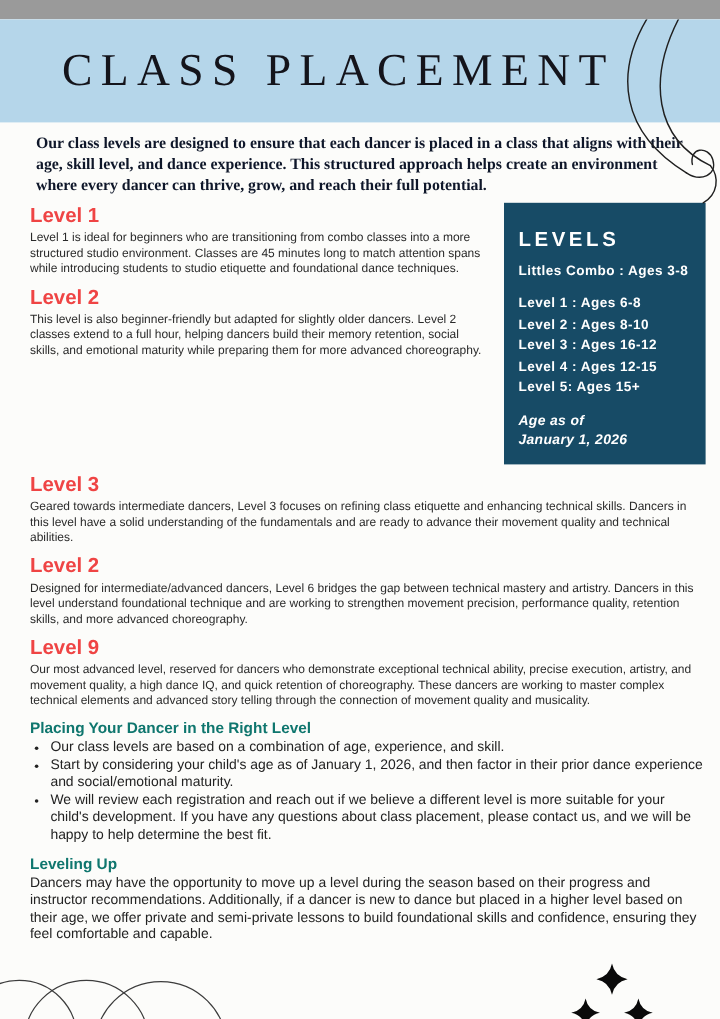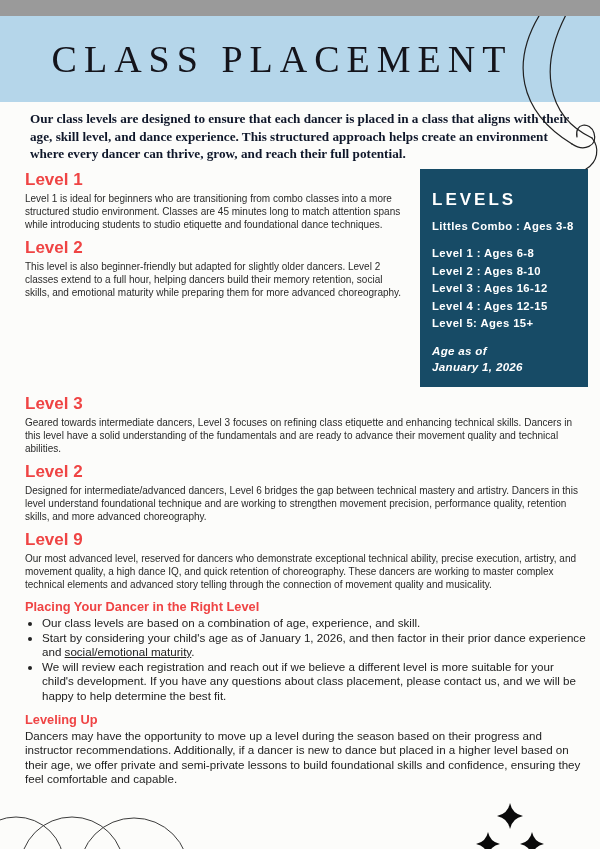--- a/index.html
+++ b/index.html
@@ -34,24 +34,24 @@
   .levels-box {
     flex:0 0 168px; width:168px; box-sizing:border-box;
     margin-top:6px; padding:21px 12px 12px;
     background:#174b66; color:#ffffff;
   }
   .box-title { margin:0 0 8px; font-size:17px; font-weight:700; letter-spacing:3px; }
   .box-item { font-size:11.3px; font-weight:700; letter-spacing:0.4px; line-height:1.55; white-space:nowrap; }
   .box-item.first { margin-bottom:10px; }
   .box-note { margin-top:10px; font-size:11.6px; font-weight:700; font-style:italic; letter-spacing:0.3px; line-height:1.4; }
   
-  .blue-h { margin:8px 0 2px; font-size:12.8px; font-weight:700; color:#ef4444; }
+  .blue-h { margin:8px 0 2px; font-size:12.8px; font-weight:700; color:#0f766e; }
   .bullets { margin:0; padding-left:17px; }
   .bullets li { font-size:11.6px; line-height:1.26; color:#222; }
-  .u { text-decoration:underline; }
+  .u { }
   .small-body { margin:0; font-size:11.6px; line-height:1.26; color:#222; }
   
   .circles { position:absolute; left:-6px; bottom:10px; width:200px; height:64px; pointer-events:none; }
   .stars { position:absolute; right:48px; bottom:6px; width:84px; height:58px; pointer-events:none; }
   .footer-bar { position:absolute; left:0; right:0; bottom:0; height:10px; background:#174b66; }
 </style>
 </head>
 <body>
 
 <div class="page">

